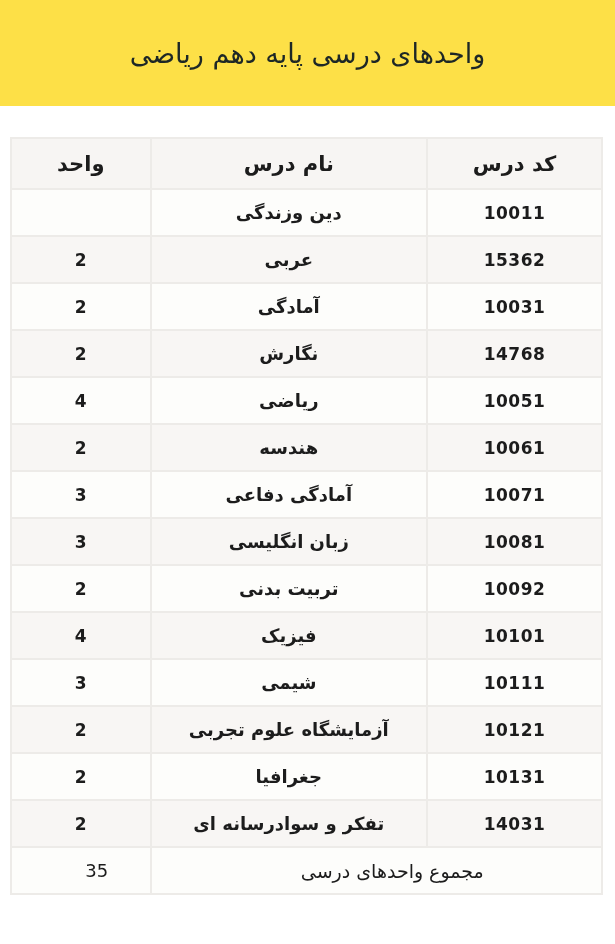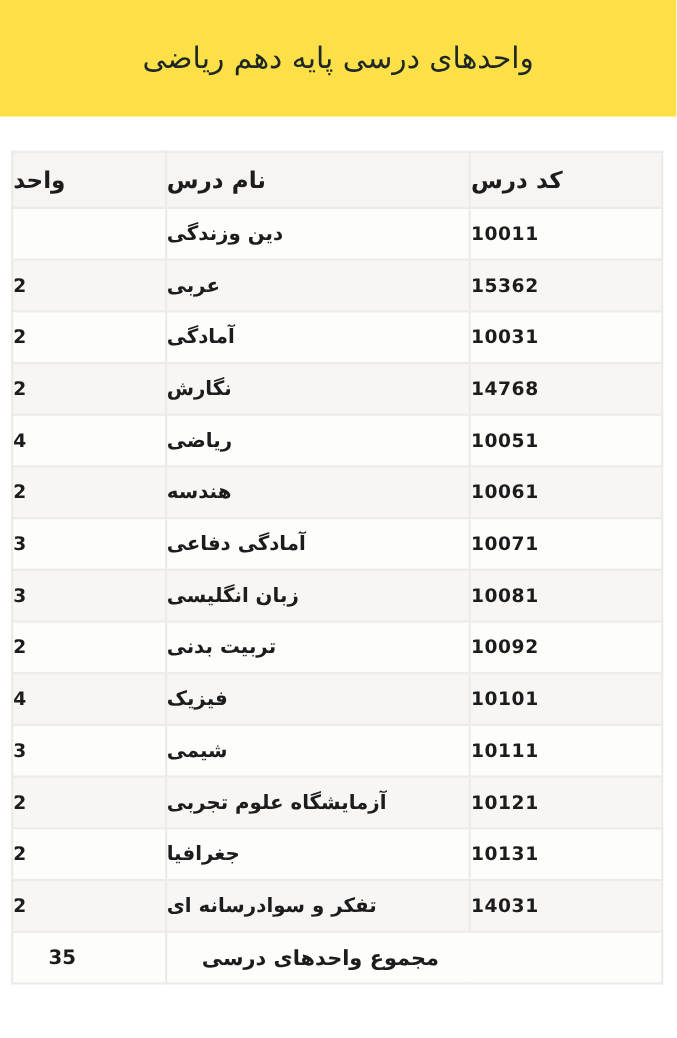--- a/index.html
+++ b/index.html
@@ -30,21 +30,21 @@
     margin: 31px 12px 0 10px;
   }
   table {
     width: 100%;
     border-collapse: collapse;
     direction: rtl;
     table-layout: fixed;
   }
   th, td {
     border: 2px solid #edebe8;
-    text-align: left;
+    text-align: center;
     vertical-align: middle;
     color: #1c1c1c;
     padding: 0;
     margin-left: 20px;
   }
   col.col-code  { width: 29.6%; }
   col.col-name  { width: 46.8%; }
   col.col-units { width: 23.6%; }
   thead th {
     height: 49px;
@@ -57,21 +57,21 @@
     font-weight: bold;
   }
   tbody td.cell-name  { font-size: 18px; }
   tbody td.cell-code  { font-size: 17px; letter-spacing: 0.5px; }
   tbody td.cell-units { font-size: 17px; }
   tbody tr:nth-child(odd)  { background: #fdfdfb; }
   tbody tr:nth-child(even) { background: #f8f6f4; }
   tfoot td {
     height: 45px;
     background: #fdfdfb;
-    font-weight: bold;
+    font-weight: normal;
     padding-left: 32px;
   }
   tfoot td.footer-label { font-size: 19px; }
   tfoot td.footer-total { font-size: 18px; }
 </style>
 </head>
 <body>
 
 <div class="banner">
   <h1>واحدهای درسی پایه دهم ریاضی</h1>

